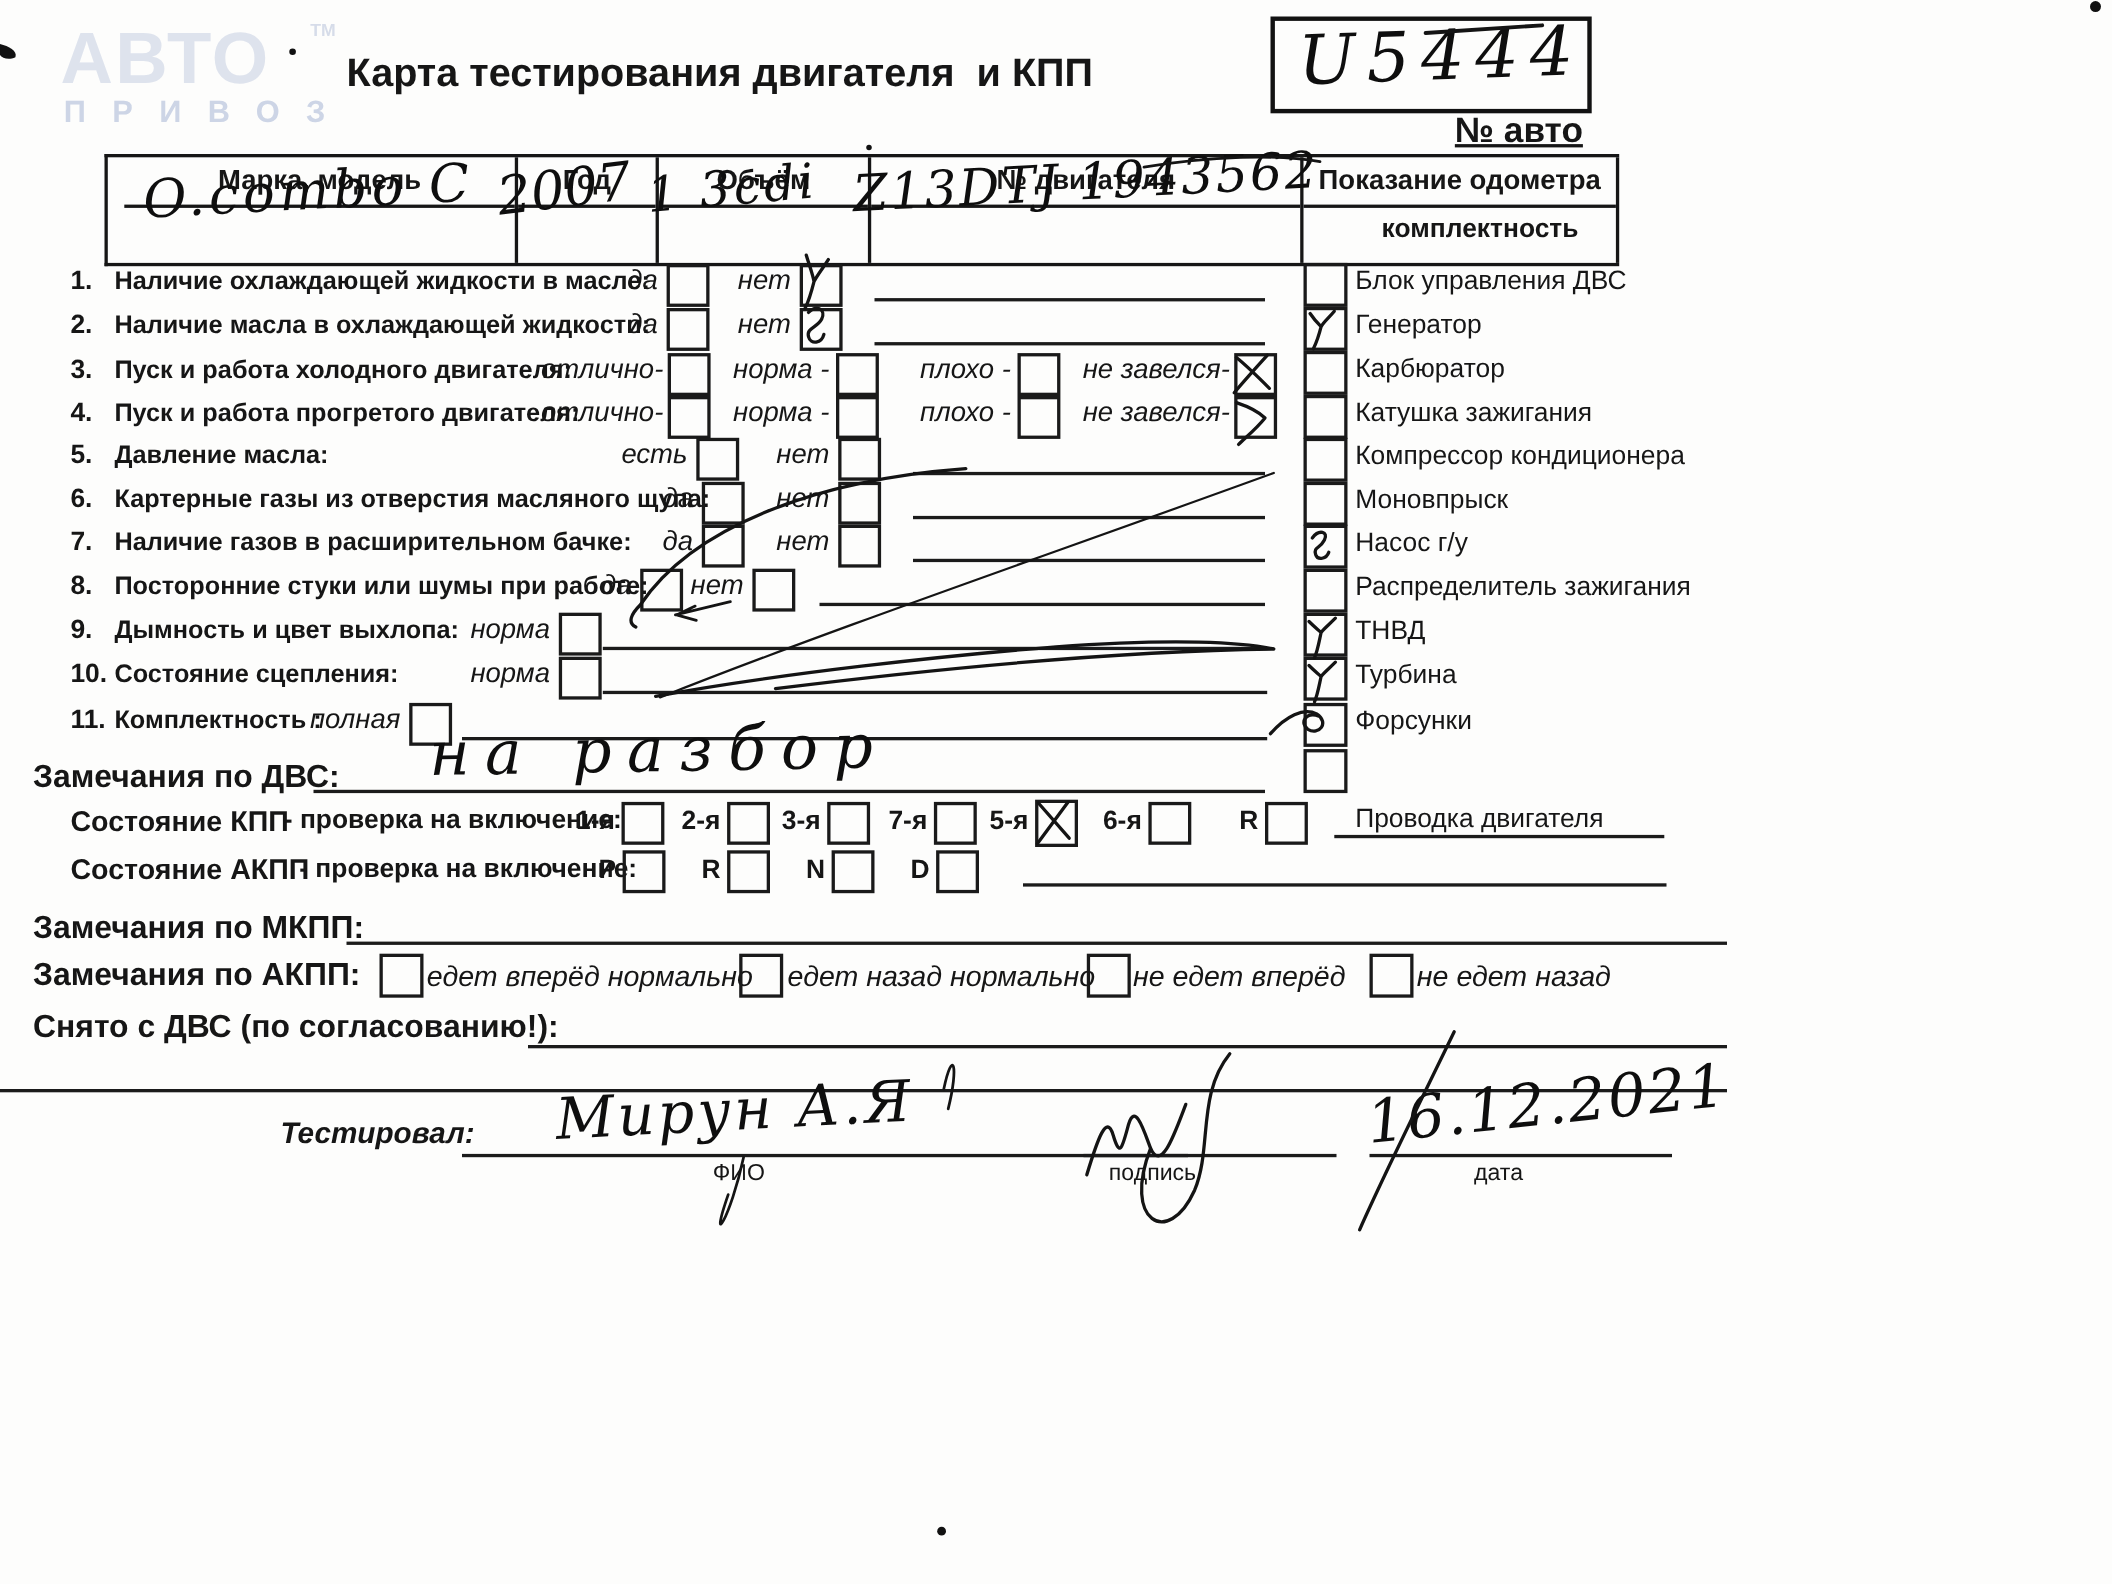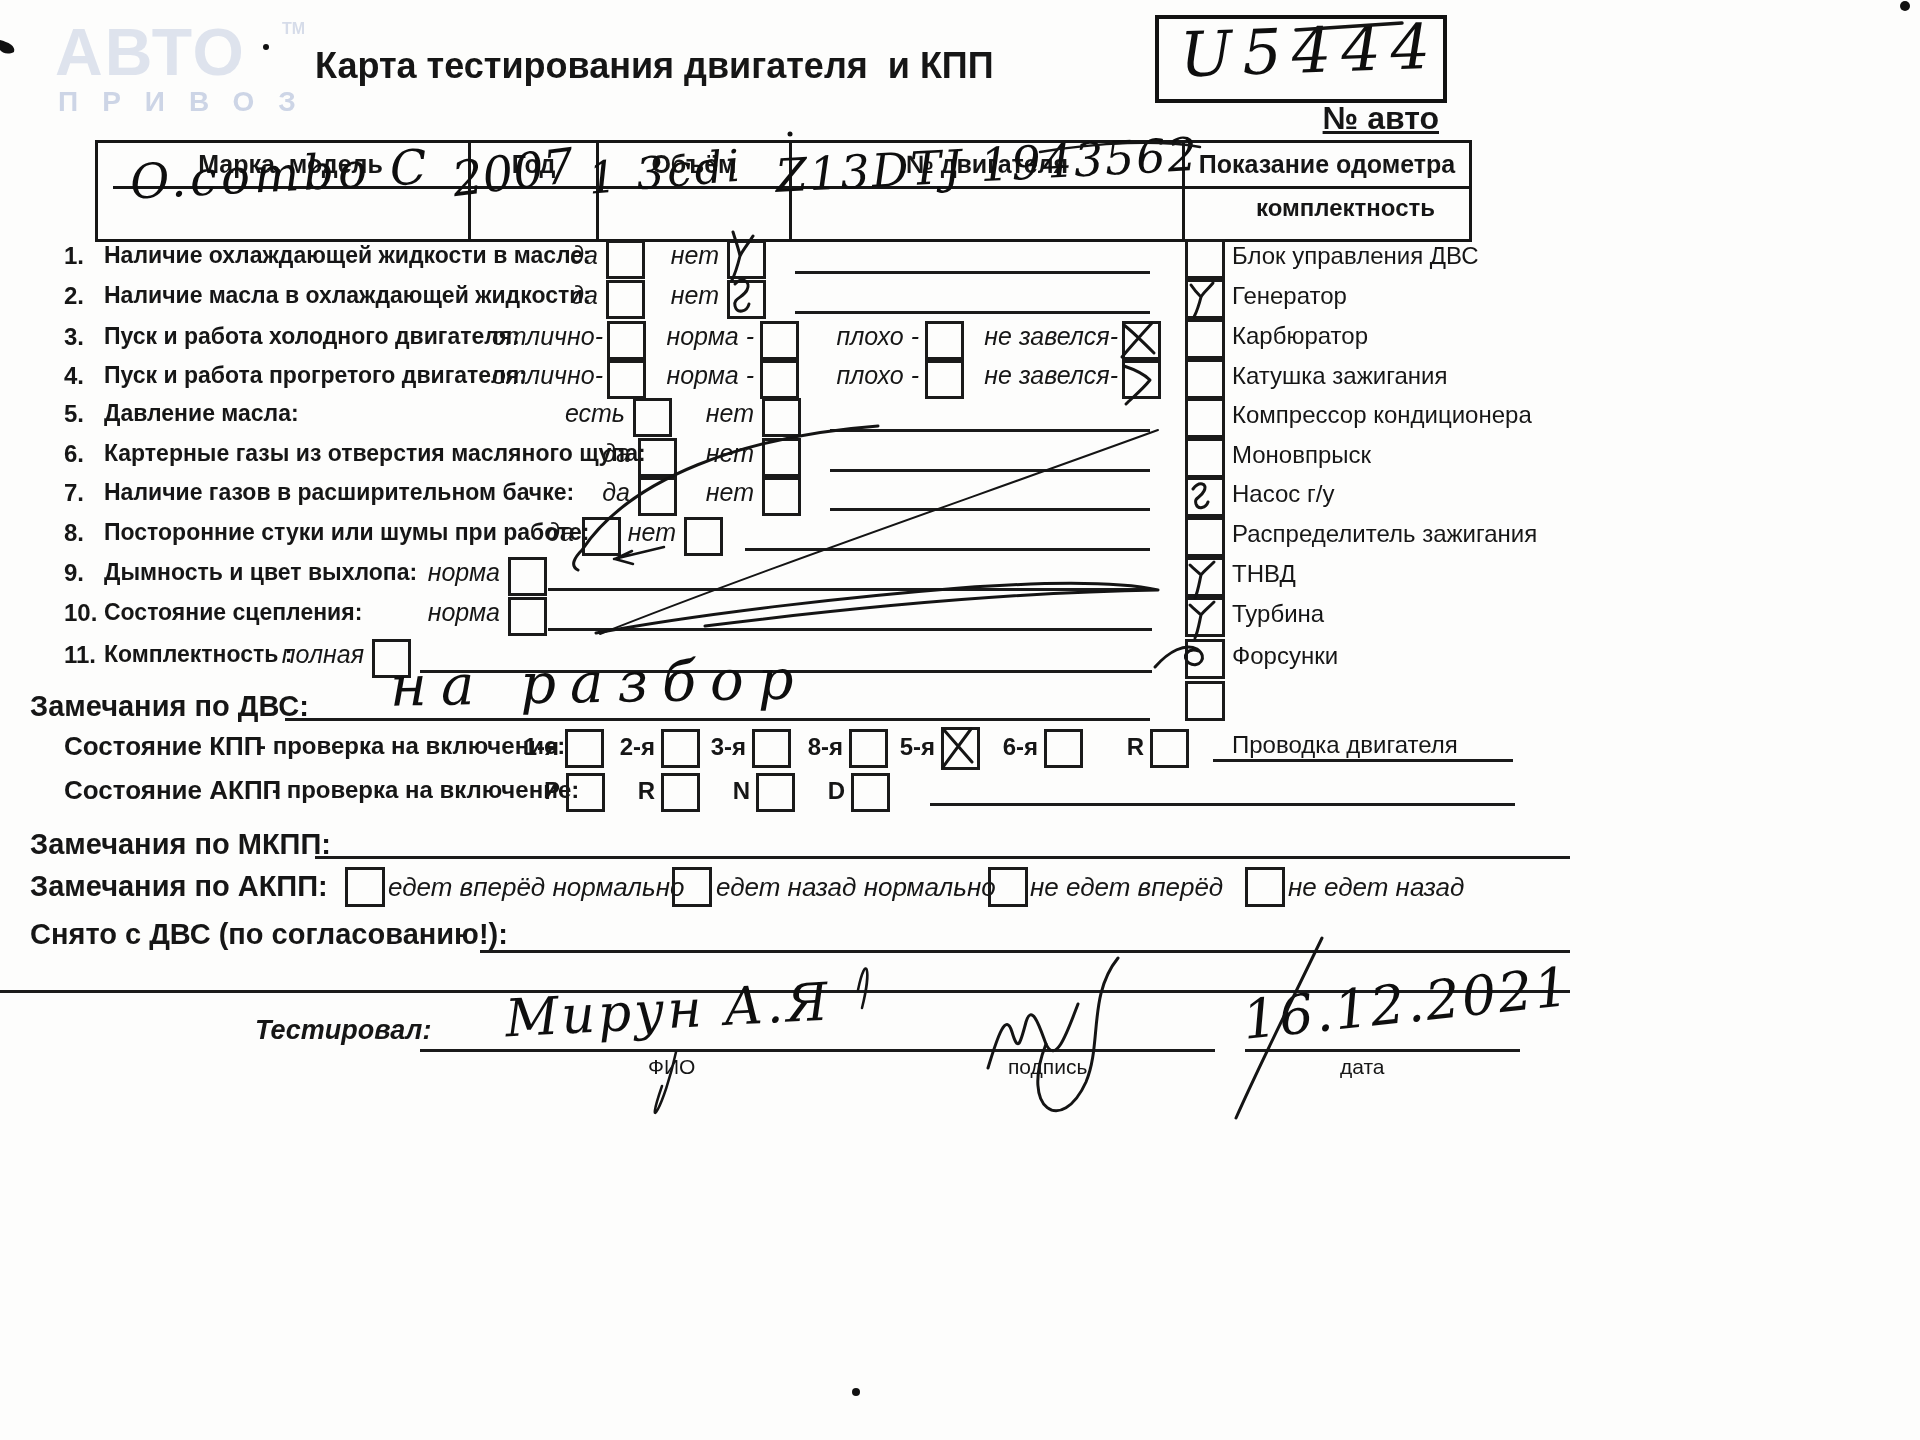--- a/index.html
+++ b/index.html
@@ -196,21 +196,21 @@
   <span class="hw" style="left:390px;top:650px;font-size:56px;letter-spacing:14px;transform:rotate(-1deg);">на разбор</span>
 
   <span class="seclabel" style="left:64px;top:731px;font-size:26px;">Состояние КПП</span>
   <span class="abs" style="left:258px;top:732px;font-weight:bold;font-size:24px;white-space:nowrap;">- проверка на включение:</span>
   <span class="gi" style="right:1361px;top:733px;">1-я</span>
   <div class="cb" style="left:565px;top:729px;"></div>
   <span class="gi" style="right:1265px;top:733px;">2-я</span>
   <div class="cb" style="left:661px;top:729px;"></div>
   <span class="gi" style="right:1174px;top:733px;">3-я</span>
   <div class="cb" style="left:752px;top:729px;"></div>
-  <span class="gi" style="right:1077px;top:733px;">8-я</span>
+  <span class="gi" style="right:1077px;top:733px;">7-я</span>
   <div class="cb" style="left:849px;top:729px;"></div>
   <span class="gi" style="right:985px;top:733px;">5-я</span>
   <div class="cb" style="left:941px;top:727px;height:37px;"></div>
   <span class="gi" style="right:882px;top:733px;">6-я</span>
   <div class="cb" style="left:1044px;top:729px;"></div>
   <span class="gi" style="right:776px;top:733px;">R</span>
   <div class="cb" style="left:1150px;top:729px;"></div>
   <div class="cline" style="left:1213px;top:759px;width:300px;"></div>
 
   <span class="seclabel" style="left:64px;top:775px;font-size:26px;">Состояние АКПП</span>

